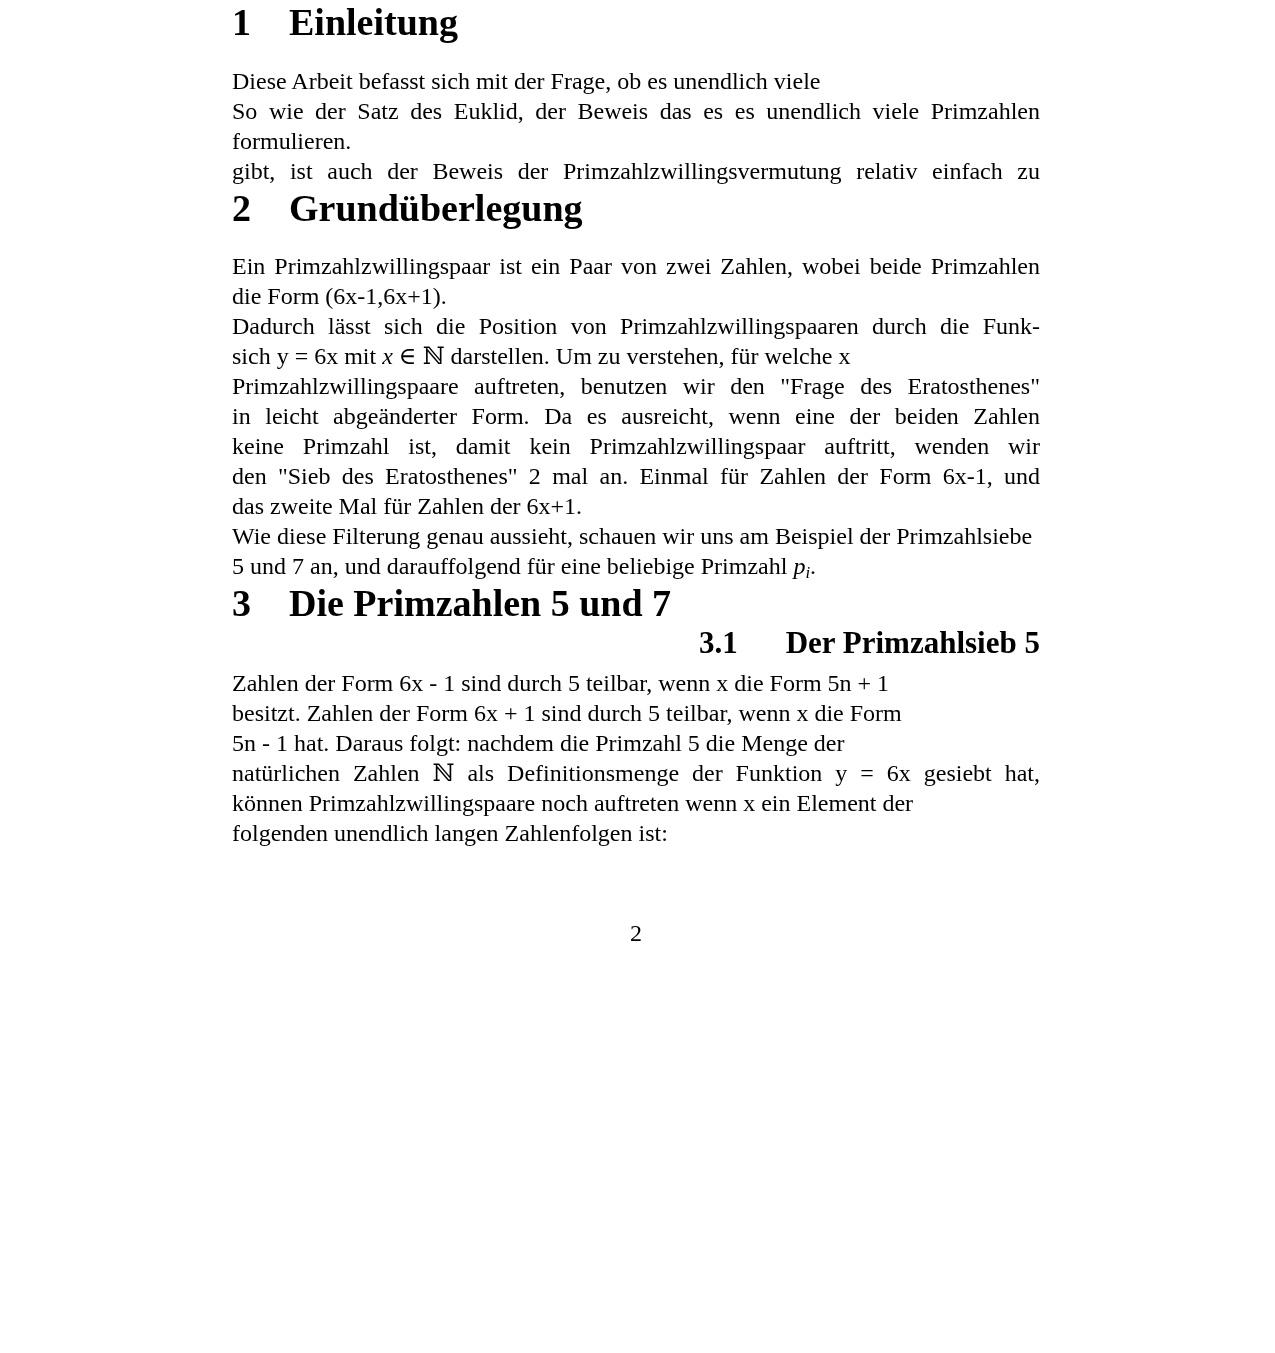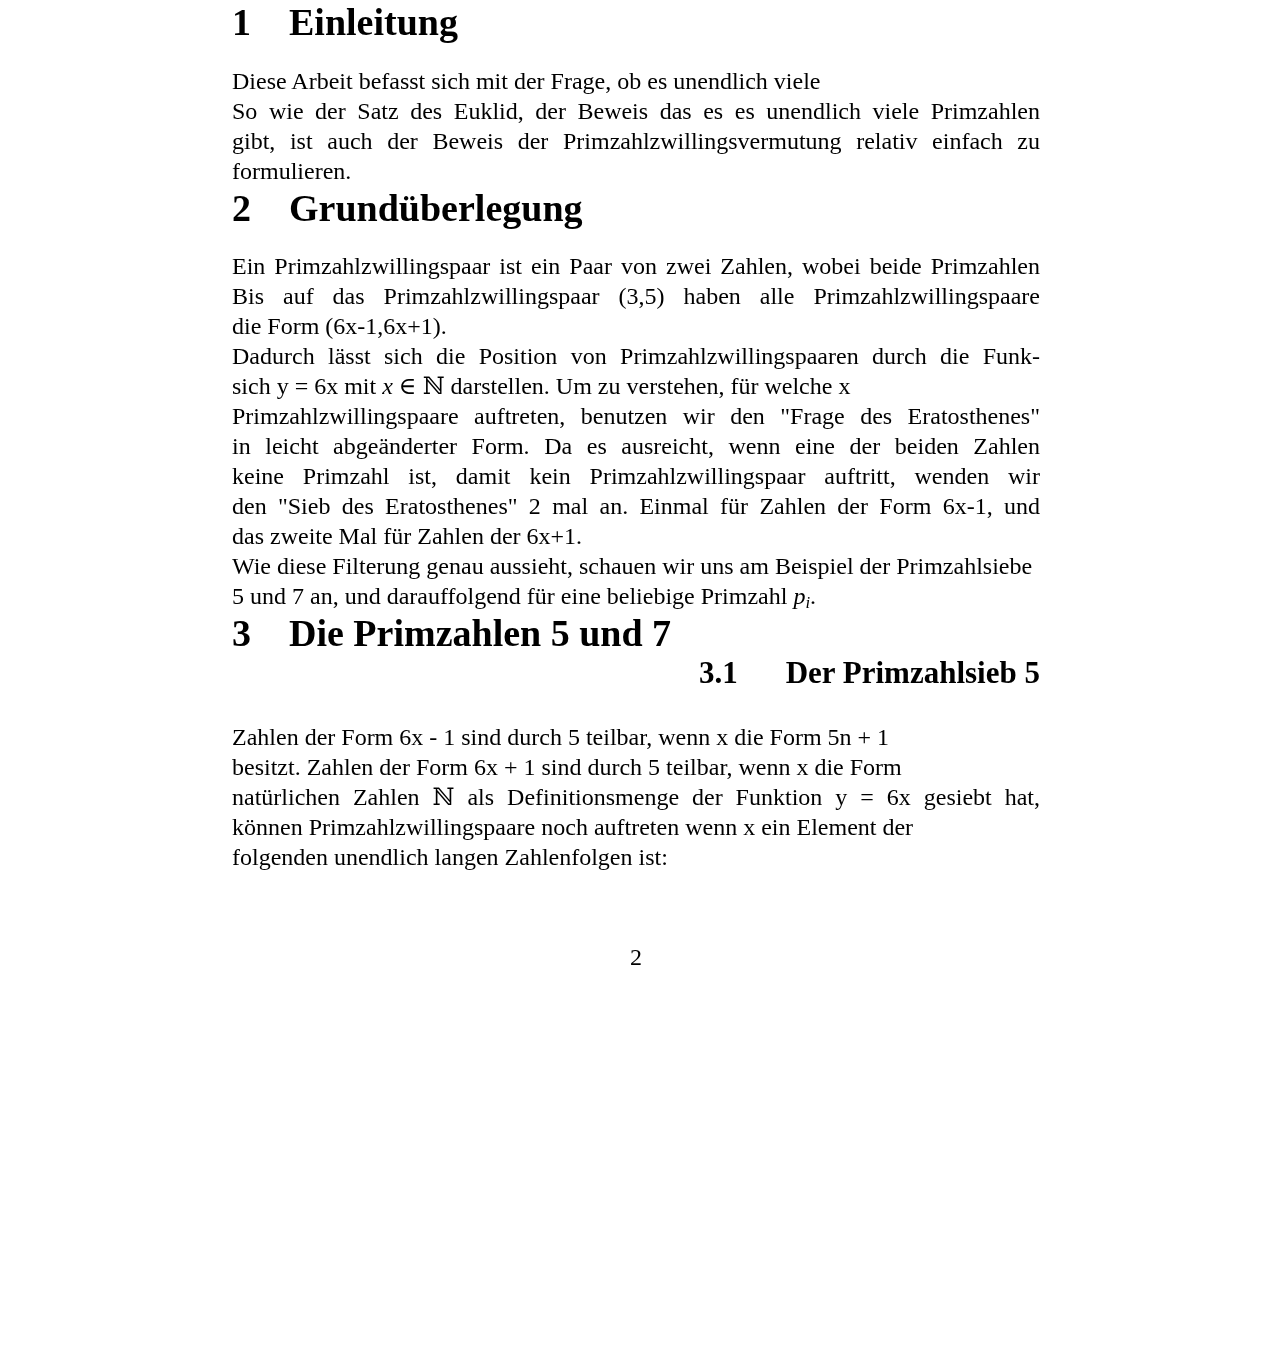--- a/index.html
+++ b/index.html
@@ -26,21 +26,21 @@
   h3.subsec { font-size: 31px; line-height: 35px; margin: 0; }
   h2.sec .num   { display: inline-block; margin-right: 38px; }
   h3.subsec .num { display: inline-block; margin-right: 48px; }
 
   .sec1 { margin-top: 101px; }
   .para1 { margin-top: 22px; }
   .sec2 { margin-top: 72px; }
   .para2 { margin-top: 21px; }
   .sec3 { margin-top: 75px; }
   .subsec31 { margin-top: 20px; text-align: right; }
-  .para3 { margin-top: 32px; }
+  .para3 { margin-top: 8px; }
 
   .para { font-size: 24px; }
   .line {
     height: 30px;
     line-height: 30px;
     white-space: nowrap;
   }
   .line.j {
     white-space: normal;
     text-align: justify;
@@ -65,30 +65,29 @@
 
 <div class="page">
   <div class="content">
 
     <h2 class="sec sec1">
       <span class="num">1</span><span class="ttl">Einleitung</span>
     </h2>
     <div class="para para1">
         <div class="line"><span>Diese Arbeit befasst sich mit der Frage, ob es unendlich viele</span></div>
         <div class="line j"><span>So wie der Satz des Euklid, der Beweis das es es unendlich viele Primzahlen</span></div>
+        <div class="line"><span>formulieren.</span></div>
         <div class="line j"><span>gibt, ist auch der Beweis der Primzahlzwillingsvermutung relativ einfach zu</span></div>
-        <div class="line"><span>formulieren.</span></div>
       </div>
 
     <h2 class="sec sec2">
       <span class="num">2</span><span class="ttl">Grundüberlegung</span>
     </h2>
     <div class="para para2">
         <div class="line j"><span>Ein Primzahlzwillingspaar ist ein Paar von zwei Zahlen, wobei beide Primzahlen</span></div>
-        <div class="line j"><span>Bis auf das Primzahlzwillingspaar (3,5) haben alle Primzahlzwillingspaare</span></div>
         <div class="line"><span>die Form (6x-1,6x+1).</span></div>
         <div class="line j"><span>Dadurch lässt sich die Position von Primzahlzwillingspaaren durch die Funk-</span></div>
         <div class="line"><span>sich y = 6x mit </span><span class="it">x</span><span> ∈ ℕ darstellen. Um zu verstehen, für welche x</span></div>
         <div class="line j"><span>Primzahlzwillingspaare auftreten, benutzen wir den "Frage des Eratosthenes"</span></div>
         <div class="line j"><span>in leicht abgeänderter Form. Da es ausreicht, wenn eine der beiden Zahlen</span></div>
         <div class="line j"><span>keine Primzahl ist, damit kein Primzahlzwillingspaar auftritt, wenden wir</span></div>
         <div class="line j"><span>den "Sieb des Eratosthenes" 2 mal an. Einmal für Zahlen der Form 6x-1, und</span></div>
         <div class="line"><span>das zweite Mal für Zahlen der 6x+1.</span></div>
         <div class="line"><span>Wie diese Filterung genau aussieht, schauen wir uns am Beispiel der Primzahlsiebe</span></div>
         <div class="line"><span>5 und 7 an, und darauffolgend für eine beliebige Primzahl </span><span class="it">p</span><span class="it sub">i</span><span>.</span></div>
@@ -97,20 +96,21 @@
     <h2 class="sec sec3">
       <span class="num">3</span><span class="ttl">Die Primzahlen 5 und 7</span>
     </h2>
 
     <h3 class="subsec subsec31">
       <span class="num">3.1</span><span class="ttl">Der Primzahlsieb 5</span>
     </h3>
     <div class="para para3">
         <div class="line"><span>Zahlen der Form 6x - 1 sind durch 5 teilbar, wenn x die Form 5n + 1</span></div>
         <div class="line"><span>besitzt. Zahlen der Form 6x + 1 sind durch 5 teilbar, wenn x die Form</span></div>
+        <div class="line"><span>5n - 1 hat. Daraus folgt: nachdem die Primzahl 5 die Menge der</span></div>
         <div class="line j"><span>natürlichen Zahlen ℕ als Definitionsmenge der Funktion y = 6x gesiebt hat,</span></div>
         <div class="line"><span>können Primzahlzwillingspaare noch auftreten wenn x ein Element der</span></div>
         <div class="line"><span>folgenden unendlich langen Zahlenfolgen ist:</span></div>
       </div>
 
     <div class="pagenum">2</div>
   </div>
 </div>
 
 </body></html>

